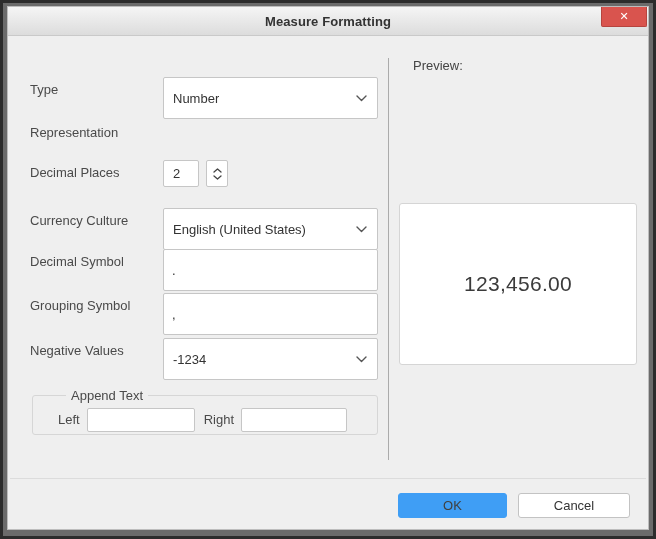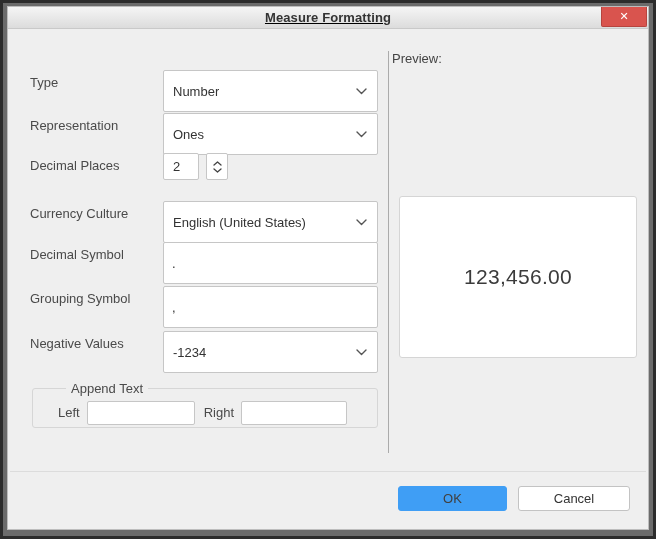--- a/index.html
+++ b/index.html
@@ -17,27 +17,26 @@
     padding:4px 5px 7px 5px;
   }
   .inner{
     width:640px;height:522px;
     box-shadow:0 0 0 1px #bdbdbd;
     background:#efefef;
     position:relative;
   }
   
   .titlebar{
-    height:22px;
+    height:29px;
     background:linear-gradient(#f5f5f5,#dcdcdc);
     border-bottom:1px solid #c9c9c9;
     box-sizing:border-box;
     display:flex;align-items:center;justify-content:center;
     position:relative;
-    text-decoration:underline;
   }
   .title{
     font-size:13px;font-weight:700;color:#333333;letter-spacing:.1px;
   }
   .close-btn{
     position:absolute;top:0;right:1px;
     width:46px;height:20px;
     background:#d9544e;
     border:1px solid #b6443e;border-top:none;
     border-radius:0 0 2px 2px;
@@ -111,21 +110,21 @@
   .lbl-left{margin-right:7px;}
   .lbl-right{margin-left:9px;margin-right:7px;}
   .inp-left{width:108px;}
   .inp-right{width:106px;}
   
   .v-divider{
     position:absolute;left:380px;top:22px;width:1px;height:402px;
     background:#ababab;
   }
   .preview-label{
-    position:absolute;left:384px;top:22px;
+    position:absolute;left:405px;top:22px;
     font-size:13px;color:#444444;
   }
   .preview-box{
     position:absolute;left:391px;top:155px;width:238px;height:162px;
     box-sizing:border-box;
     background:#ffffff;border:1px solid #d5d5d5;border-radius:3px;
     display:flex;align-items:center;justify-content:center;margin-top:12px;
   }
   .preview-value{
     font-size:21px;color:#3b3b3b;letter-spacing:.3px;
@@ -167,26 +166,20 @@
 
       <div class="field-label row-type">Type</div>
       <div class="ctrl dropdown row-type">
         <span class="val">Number</span>
         <svg class="chev" width="11" height="7" viewBox="0 0 11 7">
             <path d="M1 1 L5.5 5.5 L10 1" fill="none" stroke="#555" stroke-width="1.4" stroke-linecap="round" stroke-linejoin="round"></path>
           </svg>
       </div>
 
       <div class="field-label row-repr">Representation</div>
-      <div class="ctrl dropdown row-repr">
-        <span class="val">Ones</span>
-        <svg class="chev" width="11" height="7" viewBox="0 0 11 7">
-            <path d="M1 1 L5.5 5.5 L10 1" fill="none" stroke="#555" stroke-width="1.4" stroke-linecap="round" stroke-linejoin="round"></path>
-          </svg>
-      </div>
 
       <div class="field-label row-dec">Decimal Places</div>
       <input class="ctrl textbox spin-input row-dec" type="text" value="2" style="">
       <div class="spin-box row-dec">
         <svg width="9" height="5" viewBox="0 0 9 5">
             <path d="M1 4 L4.5 1 L8 4" fill="none" stroke="#444" stroke-width="1.3" stroke-linecap="round" stroke-linejoin="round"></path>
           </svg>
         <svg width="9" height="5" viewBox="0 0 9 5">
             <path d="M1 1 L4.5 4 L8 1" fill="none" stroke="#444" stroke-width="1.3" stroke-linecap="round" stroke-linejoin="round"></path>
           </svg>

